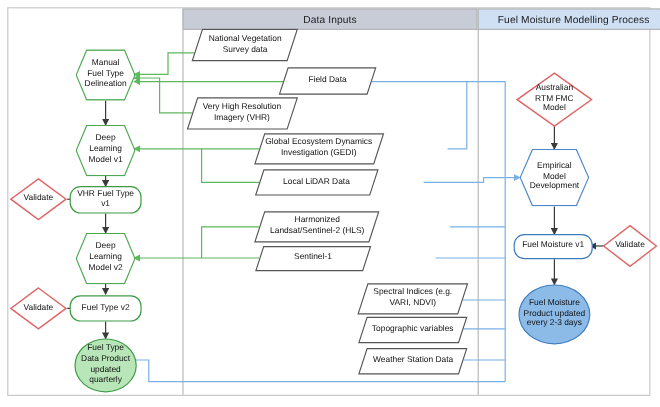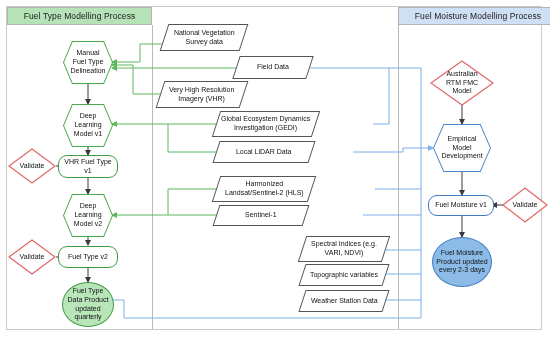--- a/index.html
+++ b/index.html
@@ -59,22 +59,22 @@
   
   svg.wires{position:absolute;left:0;top:0;width:550px;height:339px;
             pointer-events:none;}
 </style>
 </head>
 <body>
 
 <div id="canvas">
   <div class="frame"></div>
 
-  <div class="hdr hdr-a">
-    <span>Fuel Type Modelling Process</span>
+  <div class="hdr hdr-b">
+    <span>Data Inputs</span>
   </div>
   <div class="hdr hdr-c">
     <span>Fuel Moisture Modelling Process</span>
   </div>
 
   <div class="divider" style="left:152px;"></div>
   <div class="divider" style="left:398px;"></div>
 
   <svg class="wires">
     <defs>

